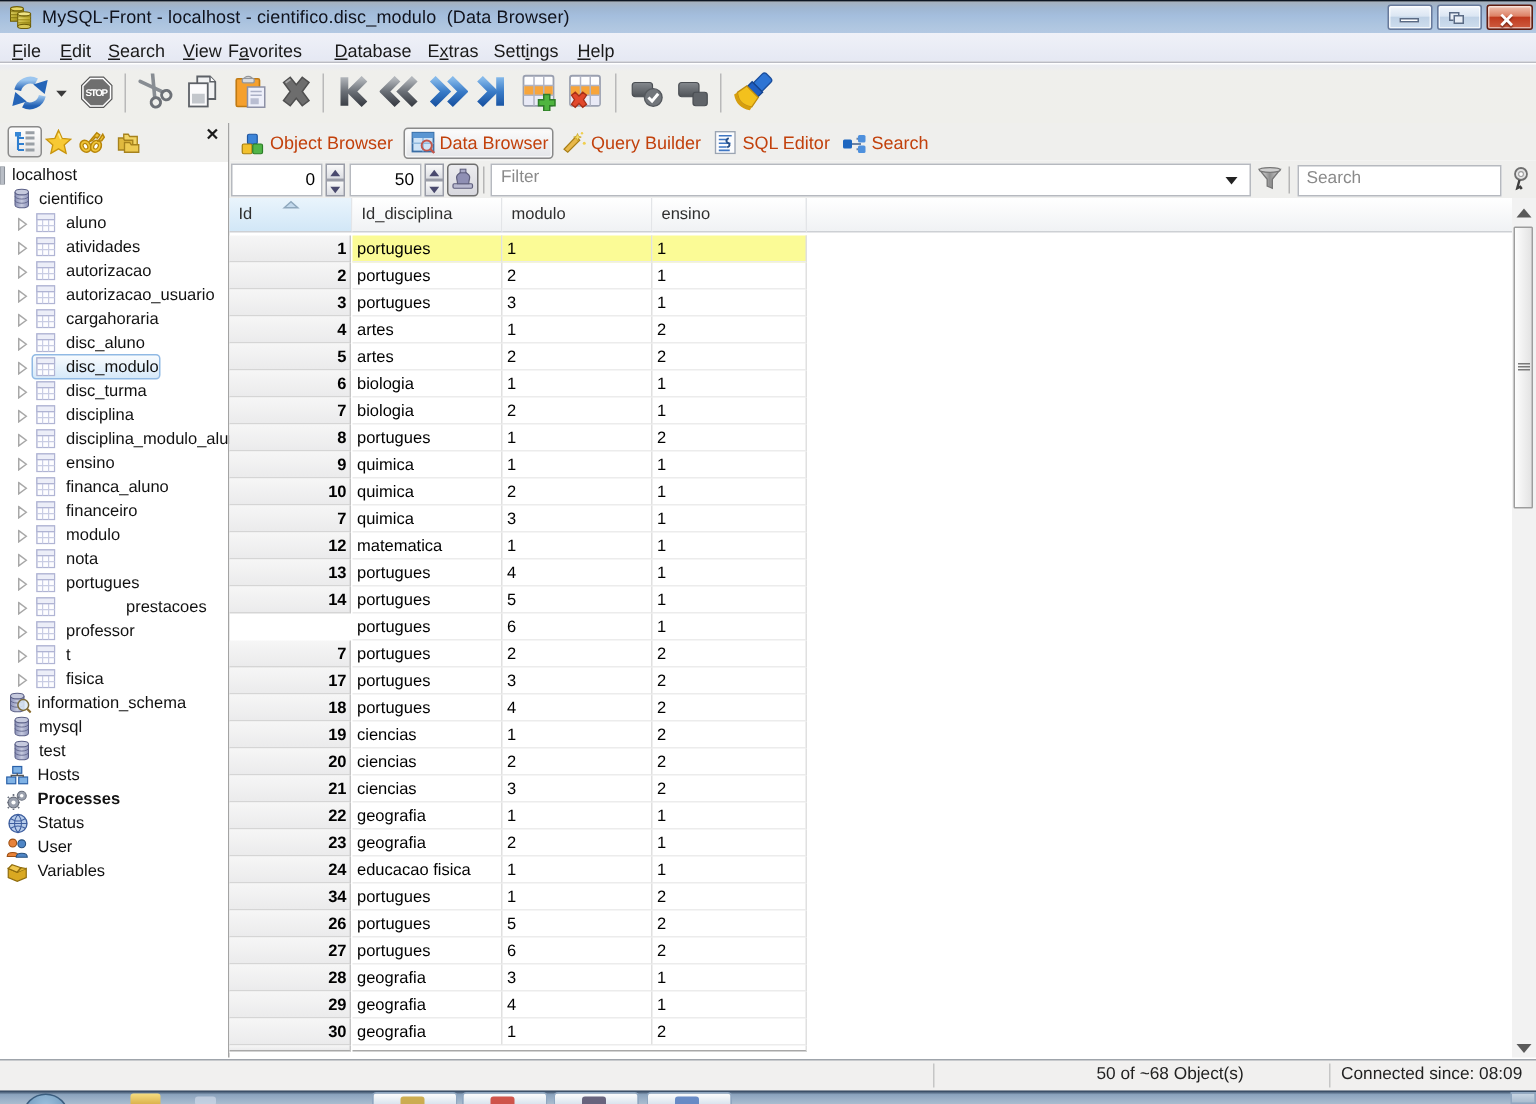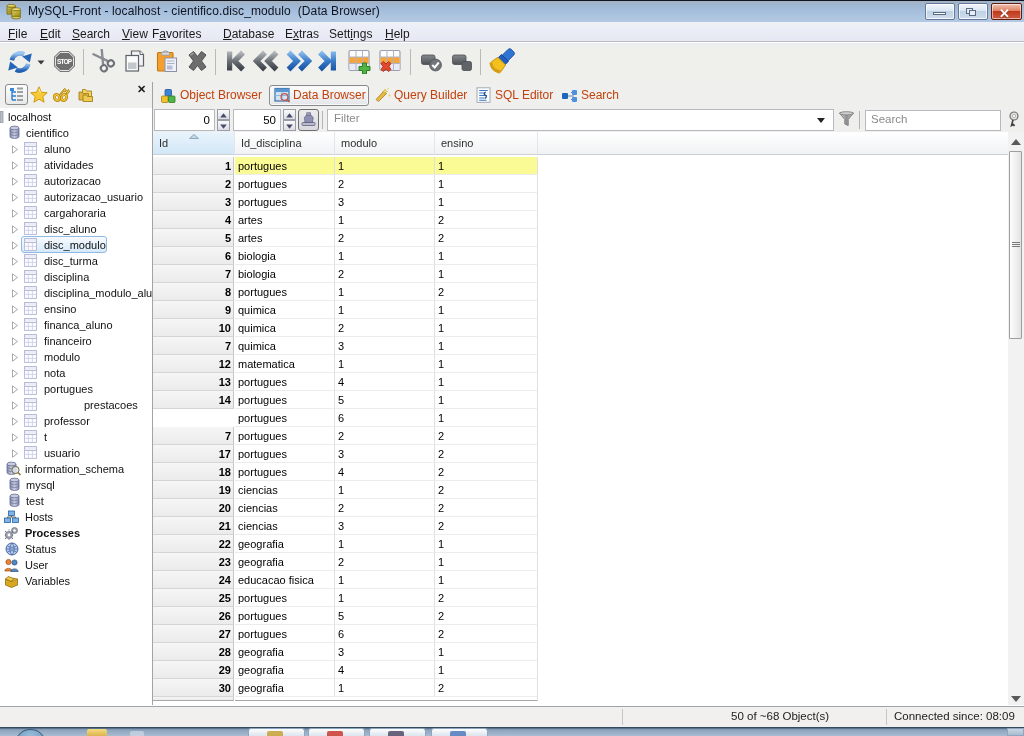--- a/index.html
+++ b/index.html
@@ -491,21 +491,21 @@
   </div>
 <div class="trow" style="left:0;top:445px;width:152px;">
     <span style="position:absolute;left:11px;top:4px;line-height:0;"><svg width="8" height="9" viewBox="0 0 8 9" style="">
         <path d="M1.5 0.8 L6.5 4.5 L1.5 8.2 Z" fill="none" stroke="#a8a8a8" stroke-width="1"></path>
       </svg></span>
     <span style="position:absolute;left:24px;top:1px;line-height:0;"><svg width="13" height="13" viewBox="0 0 13 13" style="">
         <rect x="0.6" y="0.6" width="11.8" height="11.8" fill="#fdfdff" stroke="#b0b4d4" stroke-width="0.9"></rect>
         <path d="M0.6 4.4 H12.4 M0.6 8.4 H12.4 M4.4 0.6 V12.4 M8.4 0.6 V12.4" stroke="#c9cde4" stroke-width="0.8" fill="none"></path>
         <rect x="0.6" y="0.6" width="11.8" height="3.8" fill="#eceef8" stroke="#b0b4d4" stroke-width="0.8"></rect>
       </svg></span>
-    <span style="position:absolute;left:44px;top:2px;">usuario</span>
+    <span style="position:absolute;left:44px;top:2px;">fisica</span>
   </div>
 <div class="trow" style="left:0;top:461px;width:152px;">
     <span style="position:absolute;left:5px;top:0px;line-height:0;"><svg width="16" height="15" viewBox="0 0 16 15" style="">
         <defs>
           <linearGradient id="cy5a5f86" x1="0" y1="0" x2="1" y2="0">
             <stop offset="0" stop-color="#8a90b8"></stop>
             <stop offset="0.5" stop-color="#c6cade"></stop>
             <stop offset="1" stop-color="#8a90b8"></stop>
           </linearGradient>
         </defs>
@@ -787,21 +787,21 @@
 <div class="abs dc" style="left:335px;top:535px;width:100px;">1</div>
 <div class="abs dc" style="left:435px;top:535px;width:103px;">1</div>
 <div class="abs rh" style="left:153px;top:553px;">23</div>
 <div class="abs dc" style="left:235px;top:553px;width:100px;">geografia</div>
 <div class="abs dc" style="left:335px;top:553px;width:100px;">2</div>
 <div class="abs dc" style="left:435px;top:553px;width:103px;">1</div>
 <div class="abs rh" style="left:153px;top:571px;">24</div>
 <div class="abs dc" style="left:235px;top:571px;width:100px;">educacao fisica</div>
 <div class="abs dc" style="left:335px;top:571px;width:100px;">1</div>
 <div class="abs dc" style="left:435px;top:571px;width:103px;">1</div>
-<div class="abs rh" style="left:153px;top:589px;">25</div>
+<div class="abs rh" style="left:153px;top:589px;">34</div>
 <div class="abs dc" style="left:235px;top:589px;width:100px;">portugues</div>
 <div class="abs dc" style="left:335px;top:589px;width:100px;">1</div>
 <div class="abs dc" style="left:435px;top:589px;width:103px;">2</div>
 <div class="abs rh" style="left:153px;top:607px;">26</div>
 <div class="abs dc" style="left:235px;top:607px;width:100px;">portugues</div>
 <div class="abs dc" style="left:335px;top:607px;width:100px;">5</div>
 <div class="abs dc" style="left:435px;top:607px;width:103px;">2</div>
 <div class="abs rh" style="left:153px;top:625px;">27</div>
 <div class="abs dc" style="left:235px;top:625px;width:100px;">portugues</div>
 <div class="abs dc" style="left:335px;top:625px;width:100px;">6</div>

